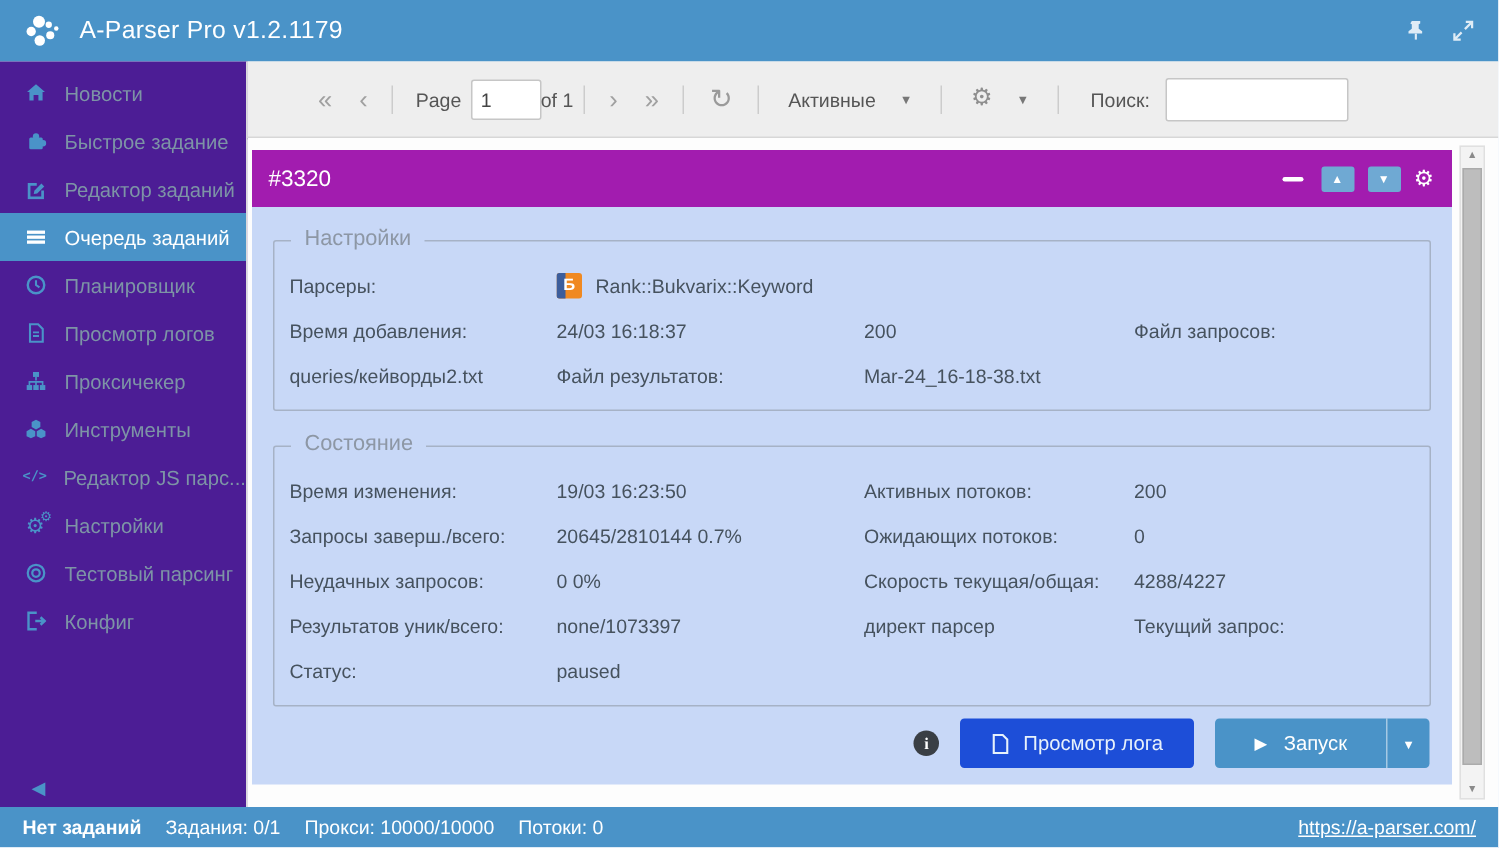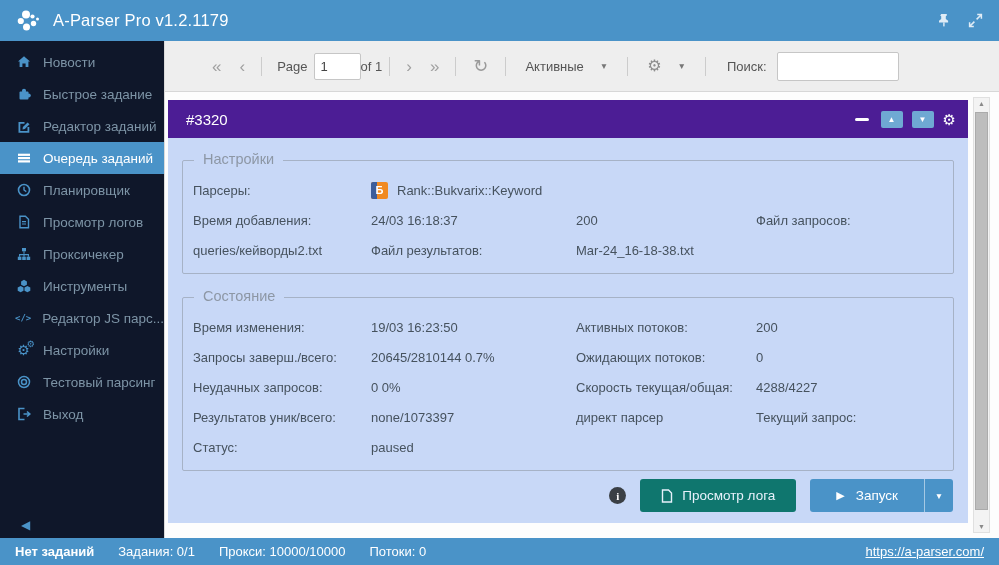--- a/index.html
+++ b/index.html
@@ -10,21 +10,21 @@
   
   .titlebar{ position:absolute; top:0; left:0; right:0; height:41px; background:#4a93c8;
              display:flex; align-items:center; padding:0 16px; }
   .titlebar .logo{ margin-right:11px; display:flex; }
   .titlebar .title{ color:#fff; font-size:16.5px; letter-spacing:.2px; }
   .titlebar .tb-right{ margin-left:auto; display:flex; align-items:center; gap:17px; }
   .tb-ic{ display:flex; cursor:pointer; opacity:.95; }
 
   
   .sidebar{ position:absolute; top:41px; left:0; width:165px; bottom:27px;
-            background:#0f172a; border-right:1px solid #dadada; padding-top:5px; }
+            background:#4c1d95; border-right:1px solid #dadada; padding-top:5px; }
   .side-item{ height:32px; display:flex; align-items:center; gap:11px; padding-left:15px;
               color:#7d94a6; font-size:13.5px; cursor:pointer; white-space:nowrap; }
   .side-item .ic{ width:17px; display:flex; justify-content:center; align-items:center; color:#4a93c8; }
   .side-item.selected{ background:#4a93c8; color:#fff; }
   .side-item.selected .ic{ color:#fff; }
   .code-ic{ font-family:"DejaVu Sans Mono",monospace; font-weight:bold; font-size:9px; }
   .gear2{ position:relative; font-size:14px; line-height:1; }
   .gear2 small{ position:absolute; font-size:9px; top:-3px; right:-5px; }
   .collapse{ position:absolute; bottom:6px; left:21px; color:#4a93c8; font-size:12px; cursor:pointer; }
 
@@ -43,22 +43,22 @@
   .caret{ font-size:8.5px; color:#777; }
   .gear-gray{ color:#8e8e8e; font-size:16px; line-height:1; }
   .search-label{ margin:0 10px 0 14px; }
   .search-input{ width:122px; height:29px; border:1px solid #c6c6c6; border-radius:2px;
                  padding:0 6px; font:13px "Liberation Sans",sans-serif; }
 
   
   .content{ position:absolute; top:93px; left:165px; right:0; bottom:27px; background:#fdfdfd; }
   .panel{ position:absolute; top:7px; left:3px; width:800px; height:423px;
           display:flex; flex-direction:column; }
-  .panel-header{ height:38px; background:#4c1d95; display:flex; align-items:center;
-                 padding:0 12px 0 18px; }
+  .panel-header{ height:38px; background:#a21caf; display:flex; align-items:center;
+                 padding:0 12px 0 11px; }
   .panel-title{ color:#fff; font-size:15px; }
   .ph-tools{ margin-left:auto; display:flex; align-items:center; gap:9px; }
   .ph-min{ width:14px; height:3px; background:#fff; border-radius:1.5px; cursor:pointer; margin-right:3px; }
   .ph-sq{ width:22px; height:17px; background:#6fa9d3; border-radius:2px; display:flex;
           align-items:center; justify-content:center; color:#fff; font-size:8px; cursor:pointer; }
   .ph-gear{ color:#fff; font-size:15px; line-height:1; cursor:pointer; }
   .panel-body{ flex:1; background:#c8d8f7; padding:6px 14px 11px; display:flex; flex-direction:column; }
 
   .fieldset{ position:relative; border:1px solid #a6b2c6; border-radius:2px;
              padding:14px 10px 8px; margin-top:16px; }
@@ -72,40 +72,40 @@
   .bx{ width:17px; height:17px; border-radius:2px; background:#f08921; position:relative;
        display:inline-flex; align-items:center; justify-content:center; margin-right:9px; flex:none; }
   .bx::before{ content:""; position:absolute; left:0; top:0; bottom:0; width:6px;
                background:#3c5d9b; border-radius:2px 0 0 2px; }
   .bx span{ position:relative; color:#fff; font-weight:bold; font-size:11px; line-height:1; }
 
   .actions{ margin-top:auto; display:flex; justify-content:flex-end; align-items:center; gap:14px; padding-right:1px; }
   .info-ic{ width:17px; height:17px; border-radius:50%; background:#3a3f45; color:#fff;
             font-weight:bold; font-size:11px; display:flex; align-items:center; justify-content:center;
             font-family:"Liberation Serif",serif; cursor:pointer; }
-  .btn-viewlog{ height:33px; background:#0f766e; border:none; border-radius:3px; color:#e7f1fb;
+  .btn-viewlog{ height:33px; background:#1d4ed8; border:none; border-radius:3px; color:#e7f1fb;
                 font:13.5px "Liberation Sans",sans-serif; padding:1px 21px; display:flex;
                 align-items:center; gap:9px; cursor:default; }
   .btn-run{ height:33px; background:#4a93c8; border-radius:3px; display:flex; color:#fff; cursor:pointer; }
   .run-main{ display:flex; align-items:center; gap:11px; padding:0 26px; font-size:13.5px; }
   .run-play{ font-size:11px; }
   .run-caret{ width:29px; border-left:1px solid rgba(255,255,255,.5); display:flex;
               align-items:center; justify-content:center; font-size:8.5px; }
 
   
   .vscroll{ position:absolute; top:4px; right:9px; width:17px; bottom:5px;
             background:#f3f3f3; border:1px solid #e0e0e0; }
   .vs-arrow{ position:absolute; left:0; right:0; text-align:center; color:#8a8a8a; font-size:7px; cursor:pointer; }
   .vs-up{ top:2px; } .vs-down{ bottom:2px; }
   .vs-thumb{ position:absolute; left:1px; right:1px; top:14px; bottom:22px;
              background:#bdbdbd; border:1px solid #ababab; cursor:grab; }
 
   
   .statusbar{ position:absolute; bottom:0; left:0; right:0; height:27px; background:#4a93c8;
-              color:#fff; display:flex; align-items:center; gap:24px; padding:0 15px; font-size:13px; }
+              color:#fff; display:flex; align-items:center; gap:16px; padding:0 15px; font-size:13px; }
   .sb-status{ font-weight:bold; }
   .sb-link{ margin-left:auto; color:#fff; text-decoration:underline; font-size:13px; cursor:pointer; }
   svg{ display:block; }
 </style>
 </head>
 <body>
 
 <div class="app">
 
   <header class="titlebar">
@@ -234,21 +234,21 @@
       </span>
         <span>Тестовый парсинг</span>
     </div>
     <div class="side-item">
       <span class="ic">
         <svg width="14" height="14" viewBox="0 0 14 14" fill="none" stroke="currentColor" stroke-width="1.6">
             <path d="M7.5 1.5H2v11h5.5"></path>
             <path d="M6.5 7h6M10 4.5 12.8 7 10 9.5"></path>
           </svg>
       </span>
-        <span>Выход</span>
+        <span>Конфиг</span>
     </div>
     <span class="collapse">◀</span>
   </aside>
 
   <div class="toolbar">
     <span class="pg-btn">«</span>
     <span class="pg-btn">‹</span>
     <span class="tsep"></span>
     <span class="page-label">Page</span>
     <input class="page-input" value="1" style="">

